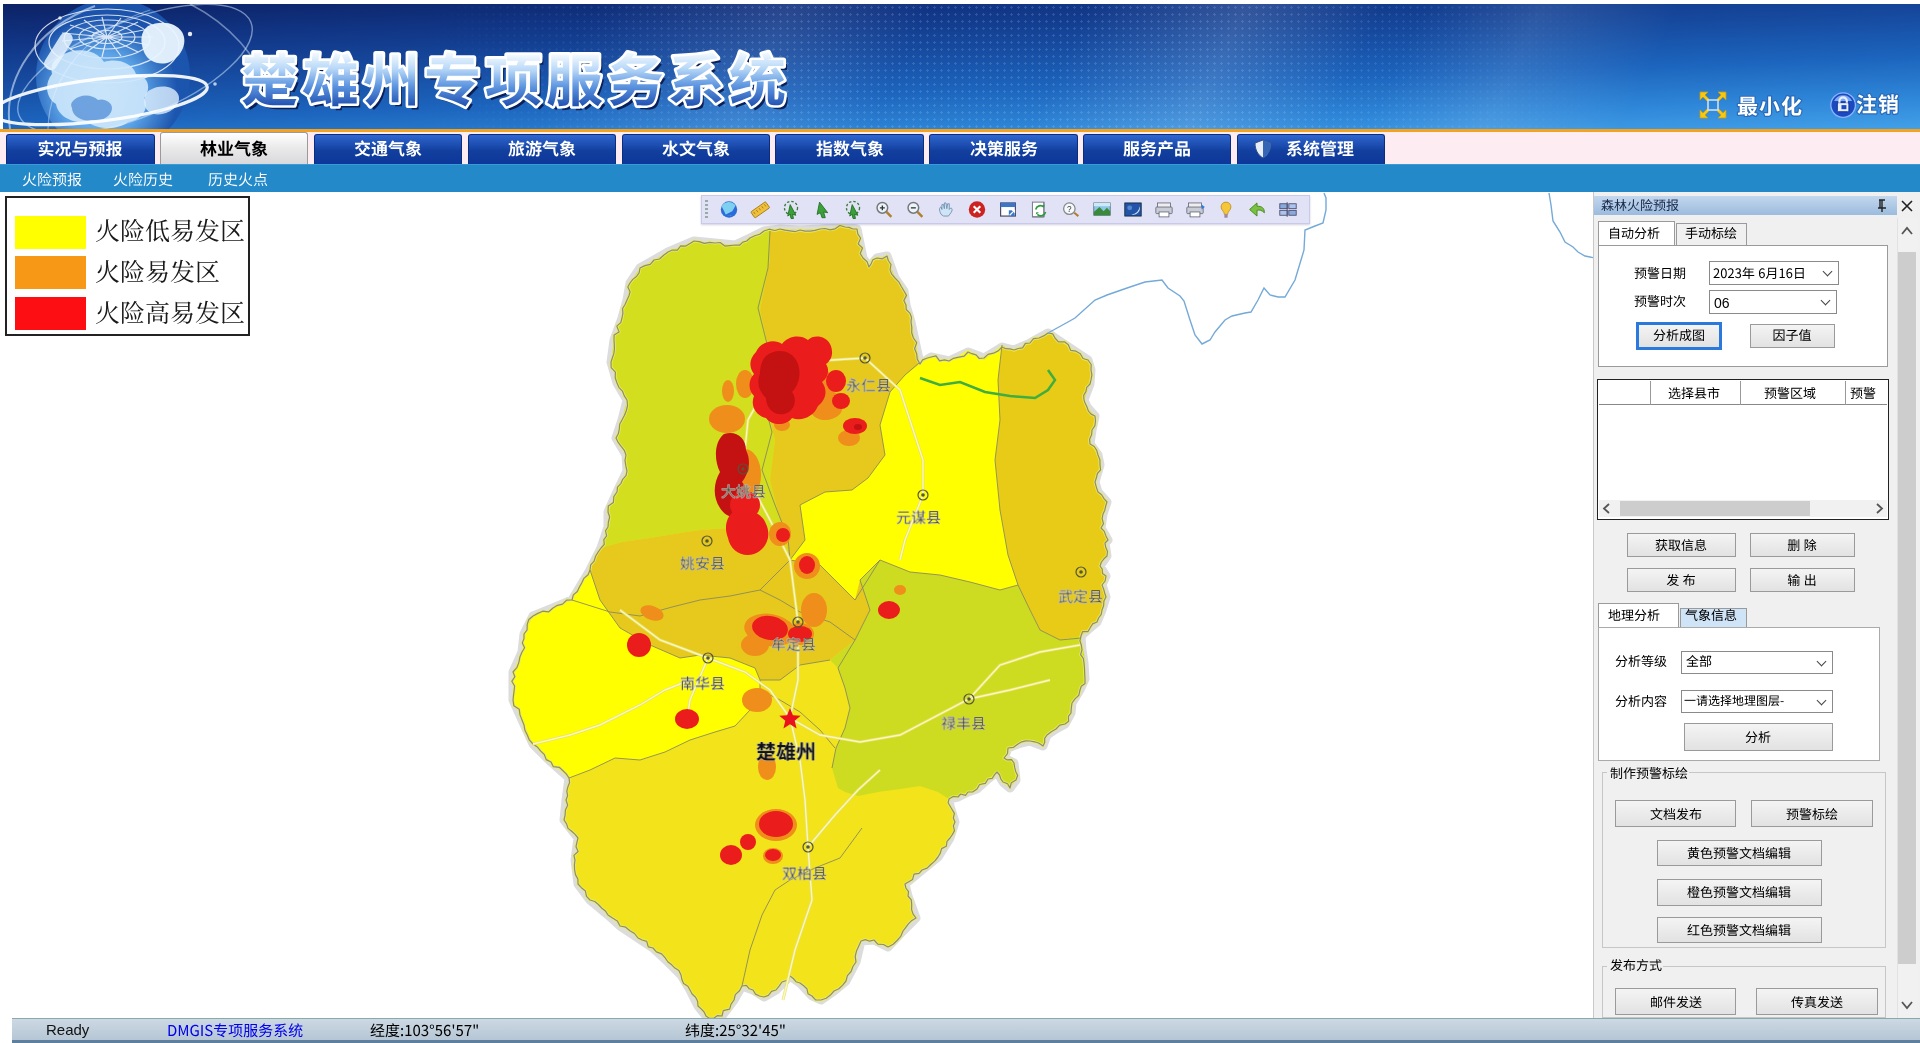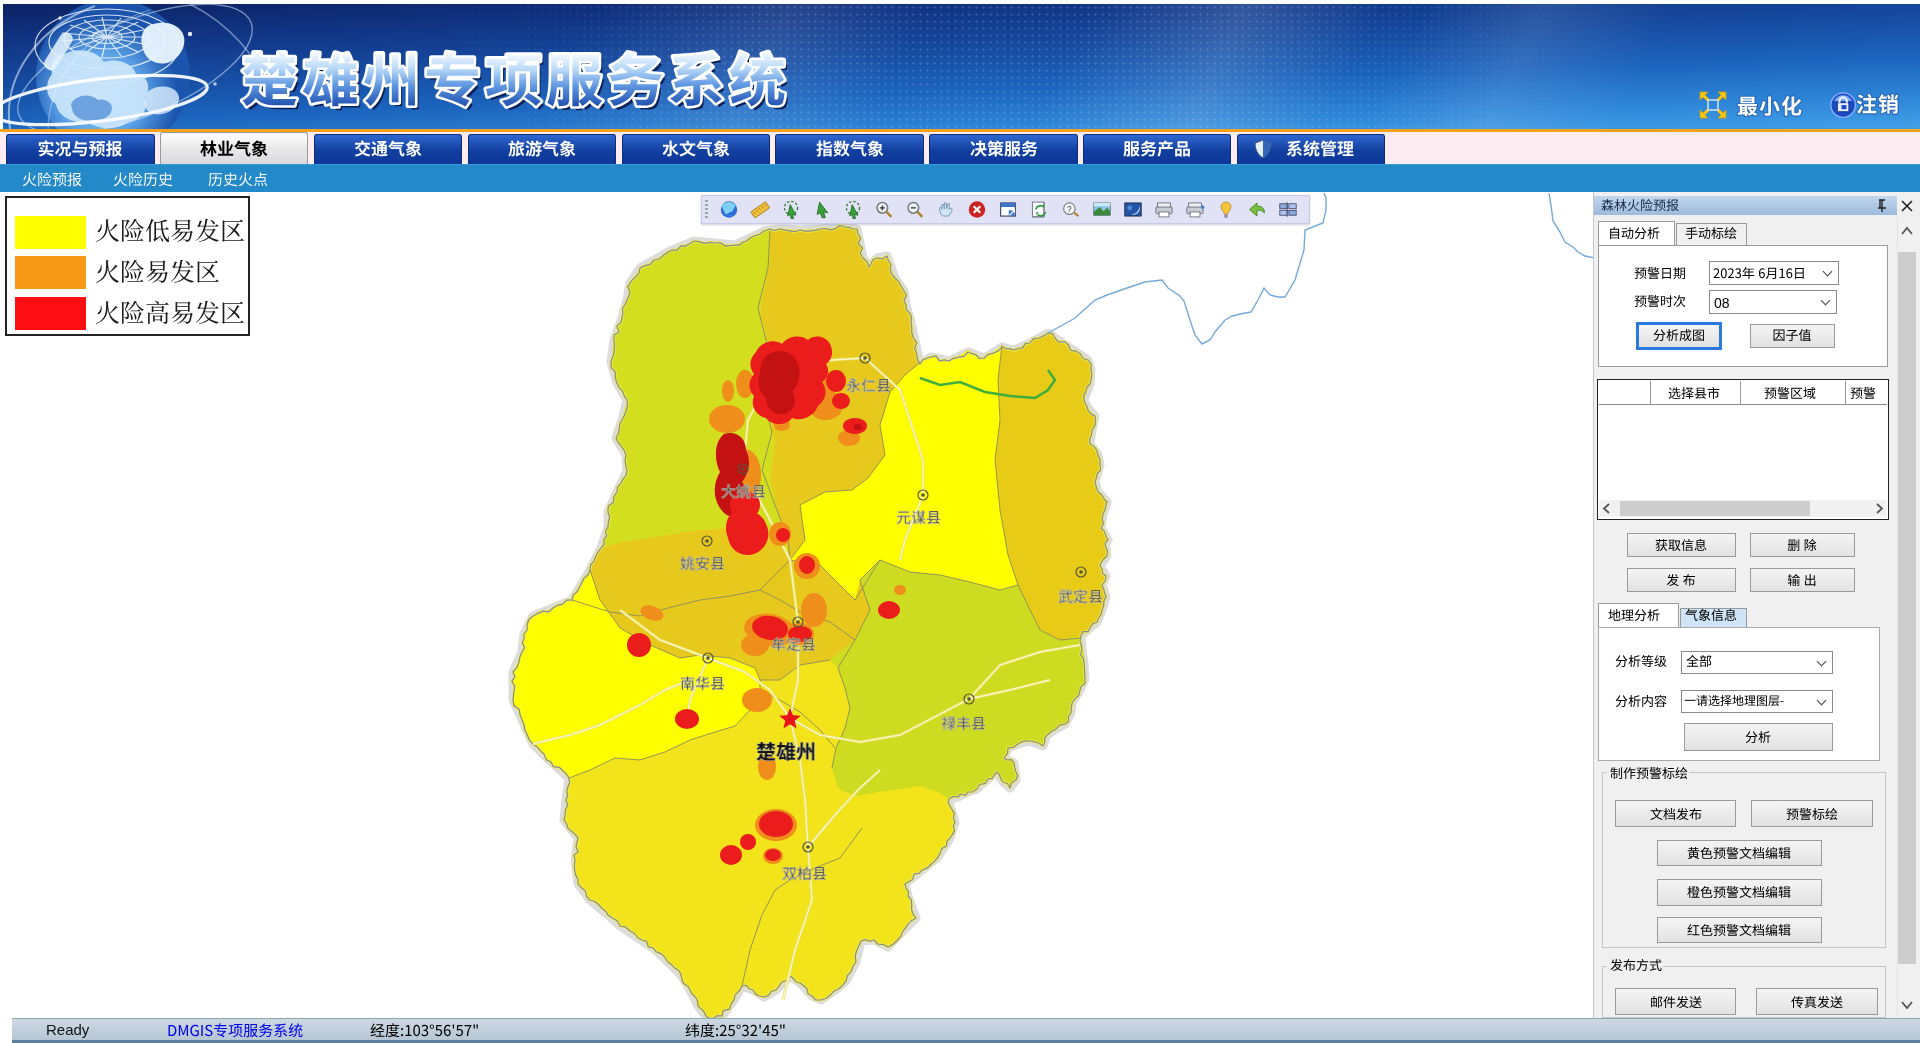--- a/index.html
+++ b/index.html
@@ -361,21 +361,21 @@
     <div class="grpline" style="left:1602px;top:966px;width:284px;height:52px;background:transparent;border-color:#c6c6c6"></div>
     <div class="abs" style="left:1607px;top:960px;width:56px;height:13px;background:#f0f0f0"></div>
     <div class="btn" style="left:1615px;top:988px;width:121px;height:27px"></div>
     <div class="btn" style="left:1756px;top:988px;width:122px;height:27px"></div>
     <div id="vsb"></div>
     <div id="vsbthumb"></div>
     <svg class="abs" style="left:1900px;top:222px" width="14" height="792" viewBox="0 0 14 792">
       <path d="M2,12 L7,6 L12,12" fill="none" stroke="#555" stroke-width="1.8"></path>
       <path d="M2,780 L7,786 L12,780" fill="none" stroke="#555" stroke-width="1.8"></path>
     </svg>
-    <span class="abs" style="left:1714px;top:295px;font-size:14px;color:#000;z-index:45">08</span>
+    <span class="abs" style="left:1714px;top:295px;font-size:14px;color:#000;z-index:45">06</span>
     <div id="statusbar" class="abs">
       <div class="dark"></div>
       <span style="position:absolute;left:34px;top:2px;font-size:15px;color:#111">Ready</span>
     </div>
     <svg id="overlay" width="1920" height="1043" viewBox="0 0 1920 1043">
       <defs>
         <linearGradient id="tgrad" x1="0" y1="0" x2="0" y2="1">
           <stop offset="0%" stop-color="#f4faff"></stop>
           <stop offset="30%" stop-color="#b8d8f8"></stop>
           <stop offset="62%" stop-color="#5e96e0"></stop>

